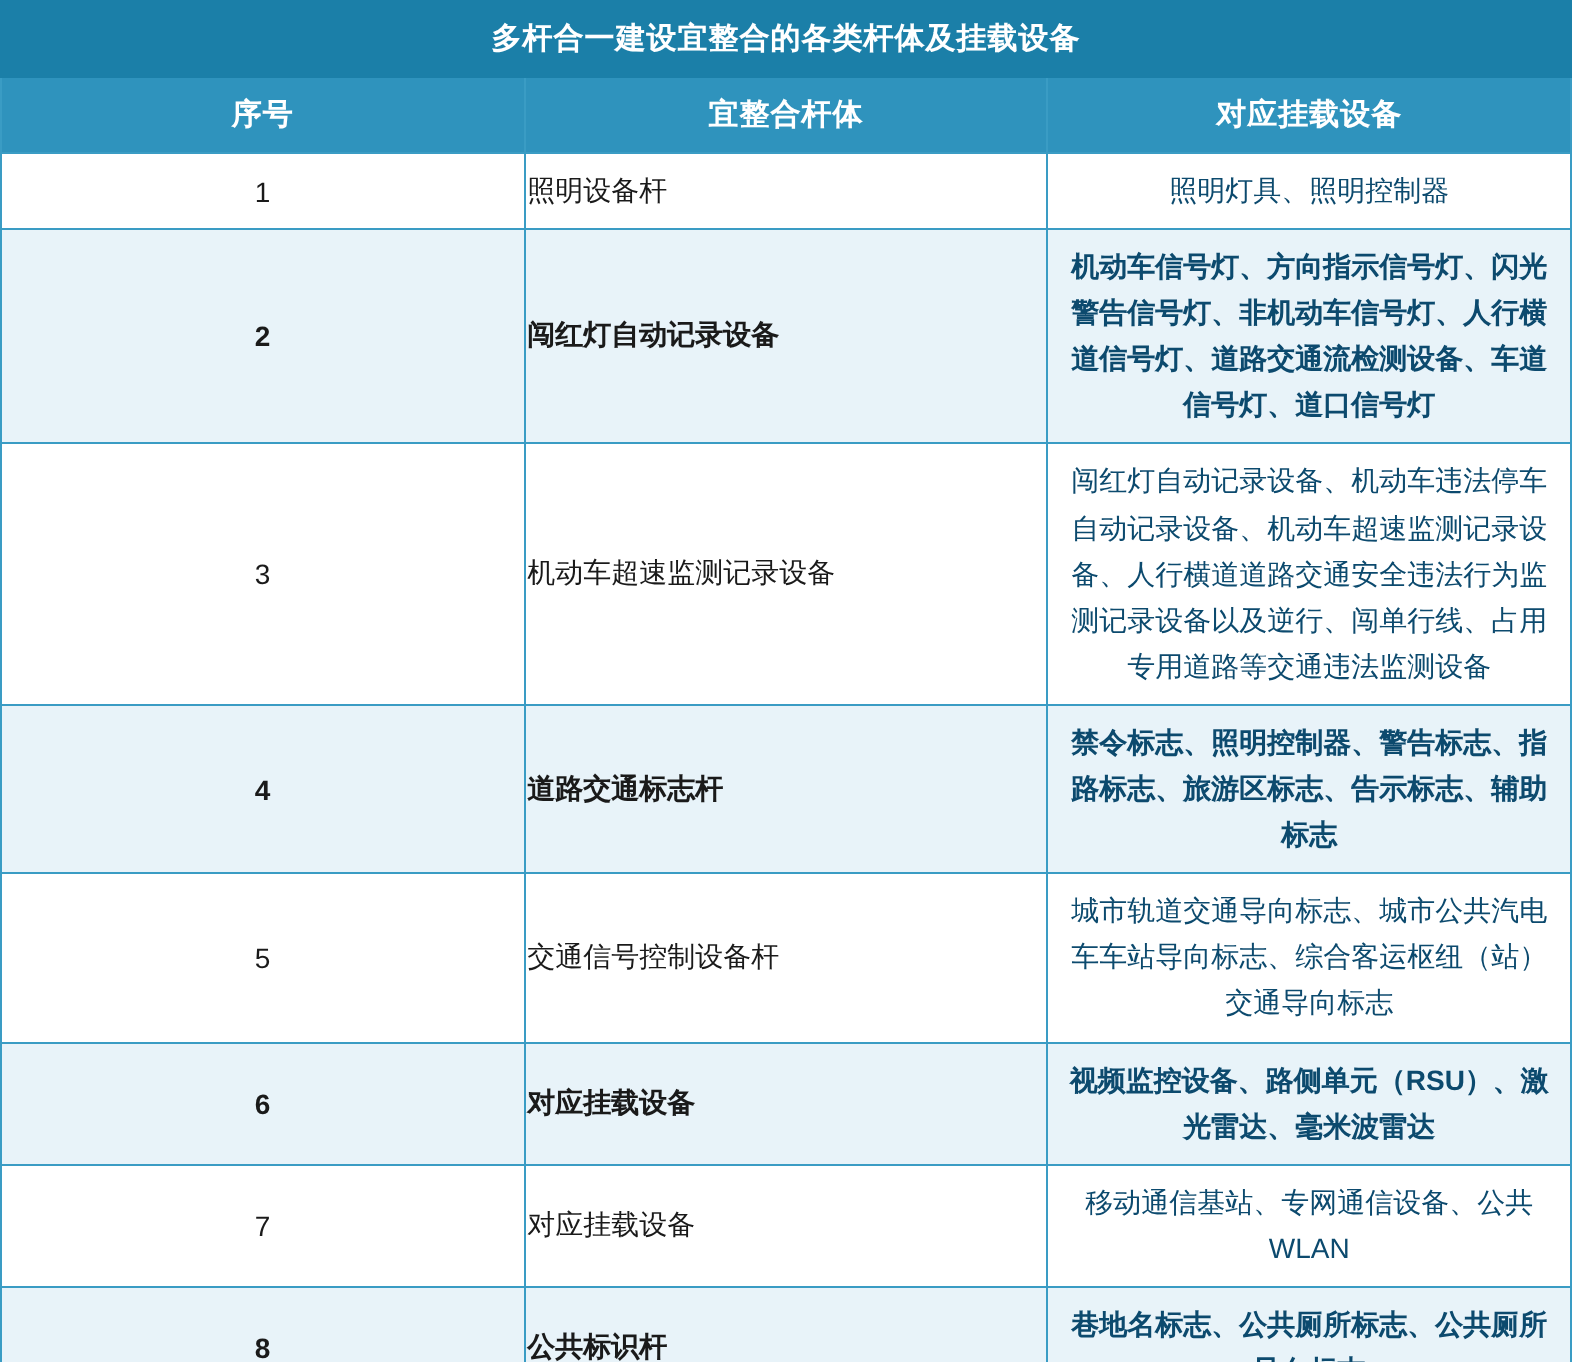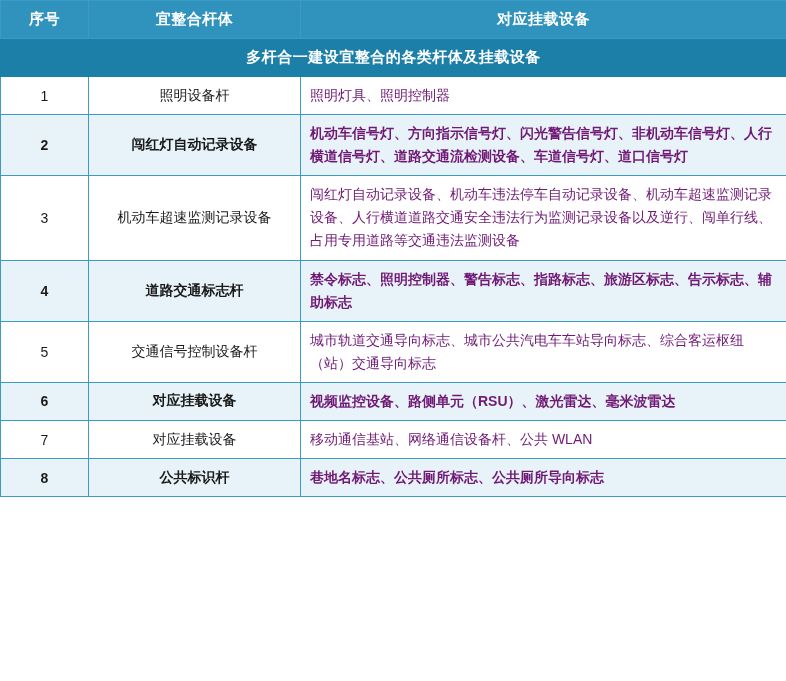--- a/index.html
+++ b/index.html
@@ -50,49 +50,49 @@
   .col-pole { width: 212px; }
   .col-dev { width: 486px; }
 
   td.cell-no {
     text-align: center;
     vertical-align: middle;
     font-size: 14px;
     color: #1a1a1a;
   }
   td.cell-pole {
-    text-align: center;
+    text-align: left;
     vertical-align: middle;
     font-size: 14px;
     color: #1a1a1a;
   }
   td.cell-dev {
-    text-align: left;
+    text-align: center;
     vertical-align: middle;
     font-size: 14px;
-    color: #701a75;
+    color: #0c4a6e;
     line-height: 1.65;
     padding: 7px 9px;
   }
   tr.row-odd td { background: #ffffff; }
   tr.row-even td { background: #e8f3f9; font-weight: bold; }
 </style>
 </head>
 <body>
 
 <div class="table-wrap">
   <table class="pole-table">
     <tbody>
       <tr>
+        <td class="title-cell" colspan="3">多杆合一建设宜整合的各类杆体及挂载设备</td>
+      </tr>
+      <tr>
         <td class="hdr-cell col-no">序号</td>
         <td class="hdr-cell col-pole">宜整合杆体</td>
         <td class="hdr-cell col-dev">对应挂载设备</td>
-      </tr>
-      <tr>
-        <td class="title-cell" colspan="3">多杆合一建设宜整合的各类杆体及挂载设备</td>
       </tr>
 
       <tr class="row-odd">
         <td class="cell-no">1</td>
         <td class="cell-pole">照明设备杆</td>
         <td class="cell-dev">照明灯具、照明控制器</td>
       </tr>
       <tr class="row-even">
         <td class="cell-no">2</td>
         <td class="cell-pole">闯红灯自动记录设备</td>
@@ -114,21 +114,21 @@
         <td class="cell-dev">城市轨道交通导向标志、城市公共汽电车车站导向标志、综合客运枢纽（站）交通导向标志</td>
       </tr>
       <tr class="row-even">
         <td class="cell-no">6</td>
         <td class="cell-pole">对应挂载设备</td>
         <td class="cell-dev">视频监控设备、路侧单元（RSU）、激光雷达、毫米波雷达</td>
       </tr>
       <tr class="row-odd">
         <td class="cell-no">7</td>
         <td class="cell-pole">对应挂载设备</td>
-        <td class="cell-dev">移动通信基站、网络通信设备杆、公共 WLAN</td>
+        <td class="cell-dev">移动通信基站、专网通信设备、公共 WLAN</td>
       </tr>
       <tr class="row-even">
         <td class="cell-no">8</td>
         <td class="cell-pole">公共标识杆</td>
         <td class="cell-dev">巷地名标志、公共厕所标志、公共厕所导向标志</td>
       </tr>
 
     </tbody>
   </table>
 </div>

